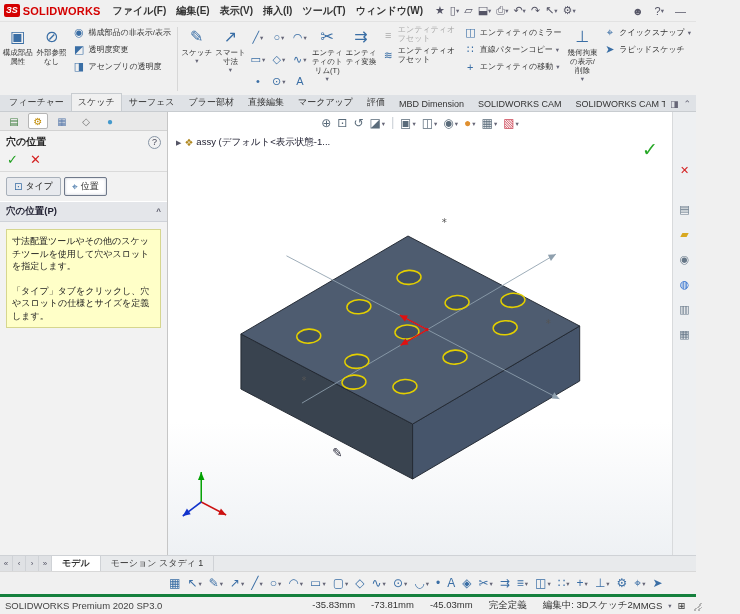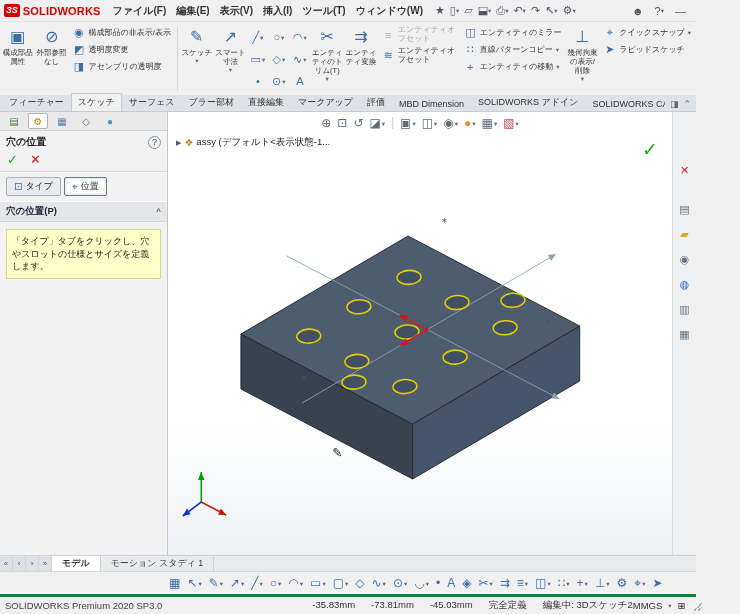--- a/index.html
+++ b/index.html
@@ -66,21 +66,21 @@
   #pm-typetabs{display:flex;gap:3px;padding:5px 6px;}
   .ptt{display:flex;align-items:center;gap:3px;border:1px solid #a8b0ba;background:#e8eaee;
     padding:2px 7px;font-size:9px;border-radius:2px;}
   .ptt.active{background:#fff;border-color:#70798a;box-shadow:inset 0 0 3px #c0c6d0;}
   .ptt .ptt-ic{font-size:10px;color:#3a6ea5;}
   #pm-section{display:flex;align-items:center;background:#e4e6ea;border-top:1px solid #fff;
     border-bottom:1px solid #cfd2d8;padding:3px 6px;font-size:9.5px;font-weight:bold;color:#223;}
   #pm-section .chev{margin-left:auto;font-size:8px;color:#556;}
   #pm-info{margin:7px 6px;background:#ffffc8;border:1px solid #d6d68e;padding:5px;
     font-size:9px;line-height:12.5px;color:#222;}
-  #pm-info p + p{margin-top:20px;}
+  #pm-info p + p{margin-top:12px;}
 
   
   #viewport{flex:1 1 auto;position:relative;min-width:0;background:linear-gradient(#ffffff 70%,#eef1f4);}
   #scene{position:absolute;inset:0;width:100%;height:100%;}
   #hud{position:absolute;top:3px;left:50%;transform:translateX(-50%);display:flex;align-items:center;gap:2px;}
   .hicon{display:flex;align-items:center;gap:1px;color:#5a6b7a;font-size:12px;padding:1px 2px;border-radius:2px;}
   .hsep{width:1px;height:12px;background:#c5ccd2;margin:0 3px;}
   #crumb{position:absolute;top:24px;left:8px;display:flex;align-items:center;gap:3px;font-size:9.5px;color:#223;}
   #crumb .chev{font-size:7px;color:#556;}
   #crumb .cicon{color:#b08820;font-size:10px;}
@@ -297,21 +297,20 @@
   <div id="tabstrip">
     <div id="rtabs">
         <span class="rtab">フィーチャー</span>
         <span class="rtab active">スケッチ</span>
         <span class="rtab">サーフェス</span>
         <span class="rtab">ブラー部材</span>
         <span class="rtab">直接編集</span>
         <span class="rtab">マークアップ</span>
         <span class="rtab">評価</span>
         <span class="rtab">MBD Dimension</span>
-        <span class="rtab">SOLIDWORKS アドイン</span>
         <span class="rtab">SOLIDWORKS CAM</span>
         <span class="rtab">SOLIDWORKS CAM TBM</span>
       </div>
     <div id="tabstrip-right">
         <span class="ts-icon">◨</span>
         <span class="ts-icon">⌃</span>
       </div>
   </div>
 
   <div id="main">
@@ -340,20 +339,21 @@
           <span class="ptt active">
             <span class="ptt-ic">⌖</span>
             <span>位置</span>
           </span>
         </div>
       <div id="pm-section">
         <span>穴の位置(P)</span>
         <span class="chev">^</span>
       </div>
       <div id="pm-info">
+        <p>寸法配置ツールやその他のスケッチツールを使用して穴やスロットを指定します。</p>
         <p>「タイプ」タブをクリックし、穴やスロットの仕様とサイズを定義します。</p>
       </div>
     </div>
 
     <div id="viewport">
       <svg id="scene" viewBox="0 0 546 443" preserveAspectRatio="none">
           <polygon points="79,222 265,312 265,367 79,277" fill="#39434f" stroke="#232a33" stroke-width="1"></polygon>
           <polygon points="265,312 446,214 446,269 265,367" fill="#46556b" stroke="#232a33" stroke-width="1"></polygon>
           <polygon points="79,222 260,124 446,214 265,312" fill="#4e5c70" stroke="#232a33" stroke-width="1"></polygon>
           <line x1="145.10000000000002" y1="291.1" x2="420.22" y2="142.14" stroke="#8fa0ae" stroke-width="0.9"></line>

